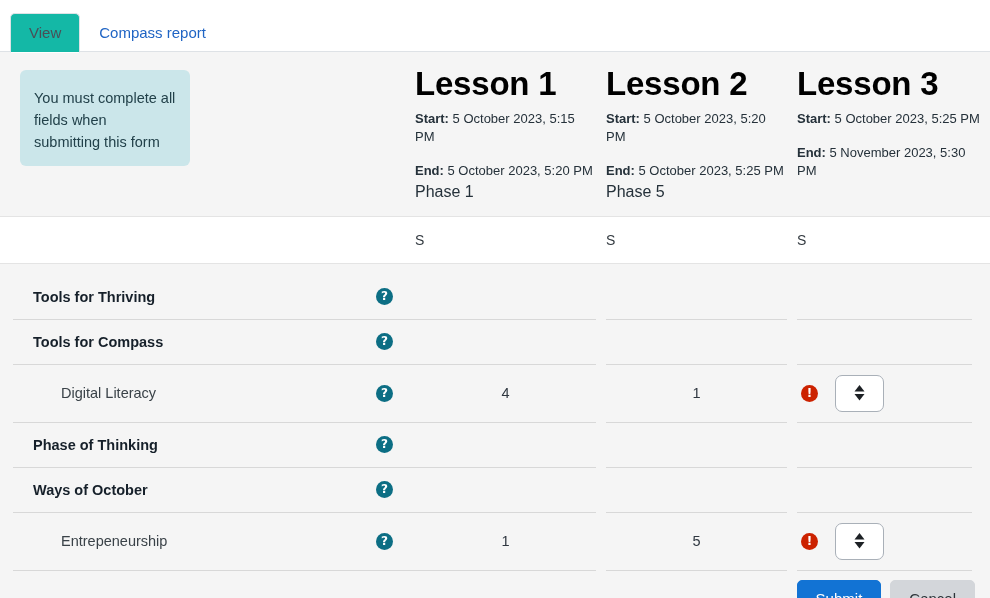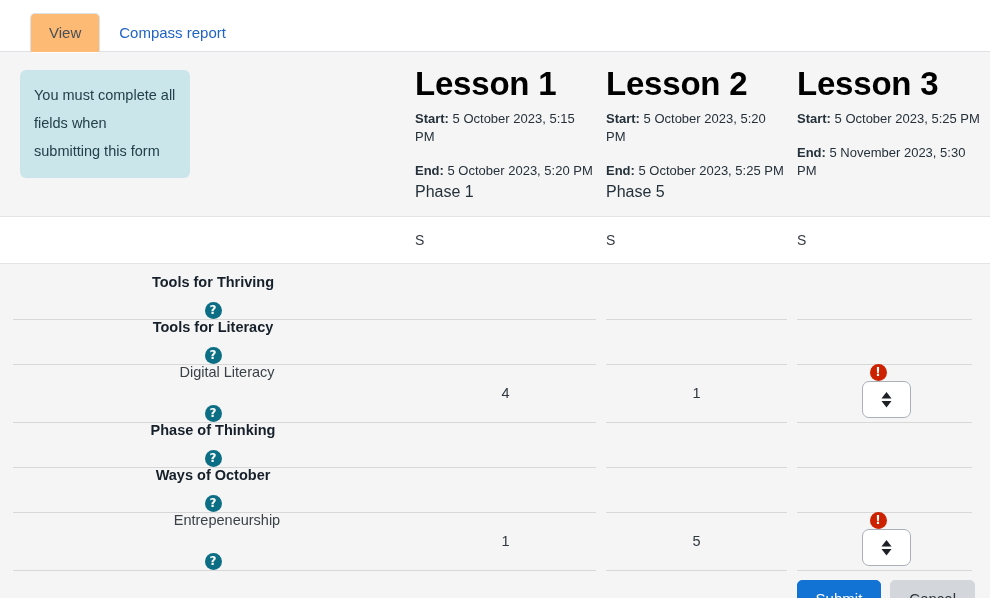--- a/index.html
+++ b/index.html
@@ -35,27 +35,26 @@
   .tab {
     padding: 9px 18px 9px;
     font-size: 15px;
     line-height: 20px;
     position: relative;
     z-index: 2;
     cursor: pointer;
     white-space: nowrap;
   }
   .tab.active {
-    background: #fdba74;
+    background: #14b8a6;
     border: 1px solid #dee2e6;
     border-bottom: 1px solid #ffffff;
     border-radius: 5px 5px 0 0;
     color: #495057;
     margin-bottom: -1px;
-    margin-left: 20px;
   }
   .tab.inactive {
     color: #1f64c4;
     border: 1px solid transparent;
     margin-bottom: -1px;
   }
 
   
   .sheet {
     background: #f5f5f5;
@@ -81,24 +80,24 @@
     flex: 0 0 191px;
     box-sizing: border-box;
     padding-right: 10px;
   }
   .col-lesson.last { width: 193px; flex: 0 0 193px; }
 
   .notice {
     background: #cbe6ea;
     color: #22414a;
     border-radius: 6px;
-    padding: 11px 14px 13px;
+    padding: 17px 14px 13px;
     width: 170px;
     font-size: 14.5px;
-    line-height: 28px;
+    line-height: 22px;
     box-sizing: border-box;
   }
 
   .lesson-title {
     font-size: 33px;
     font-weight: bold;
     letter-spacing: -0.2px;
     margin: 0 0 12px 0;
     line-height: 28px;
     color: #000000;
@@ -138,21 +137,20 @@
     display: flex;
     align-items: stretch;
     min-height: 45px;
   }
   .row .cell {
     box-sizing: border-box;
     display: flex;
     align-items: center;
     border-bottom: 1px solid #d8d8d8;
     margin-bottom: -1px;
-    flex-direction: column;
   }
   .cell.label-cell {
     width: 415px;
     flex: 0 0 415px;
     padding: 0 0 0 20px;
     margin-left: 13px;
     width: 402px;
     flex: 0 0 402px;
     justify-content: space-between;
     padding-right: 22px;
@@ -357,21 +355,21 @@
       <div class="cell val-cell">
         <span class="value"></span>
       </div>
       <div class="cell val-cell last">
         <span class="value"></span>
       </div>
     </div>
 
     <div class="row row-tall">
       <div class="cell label-cell">
-        <span class="rowlabel group">Tools for Literacy</span>
+        <span class="rowlabel group">Tools for Compass</span>
         <span class="help-icon">?</span>
       </div>
       <div class="cell val-cell">
         <span class="value"></span>
       </div>
       <div class="cell val-cell">
         <span class="value"></span>
       </div>
       <div class="cell val-cell last">
         <span class="value"></span>

